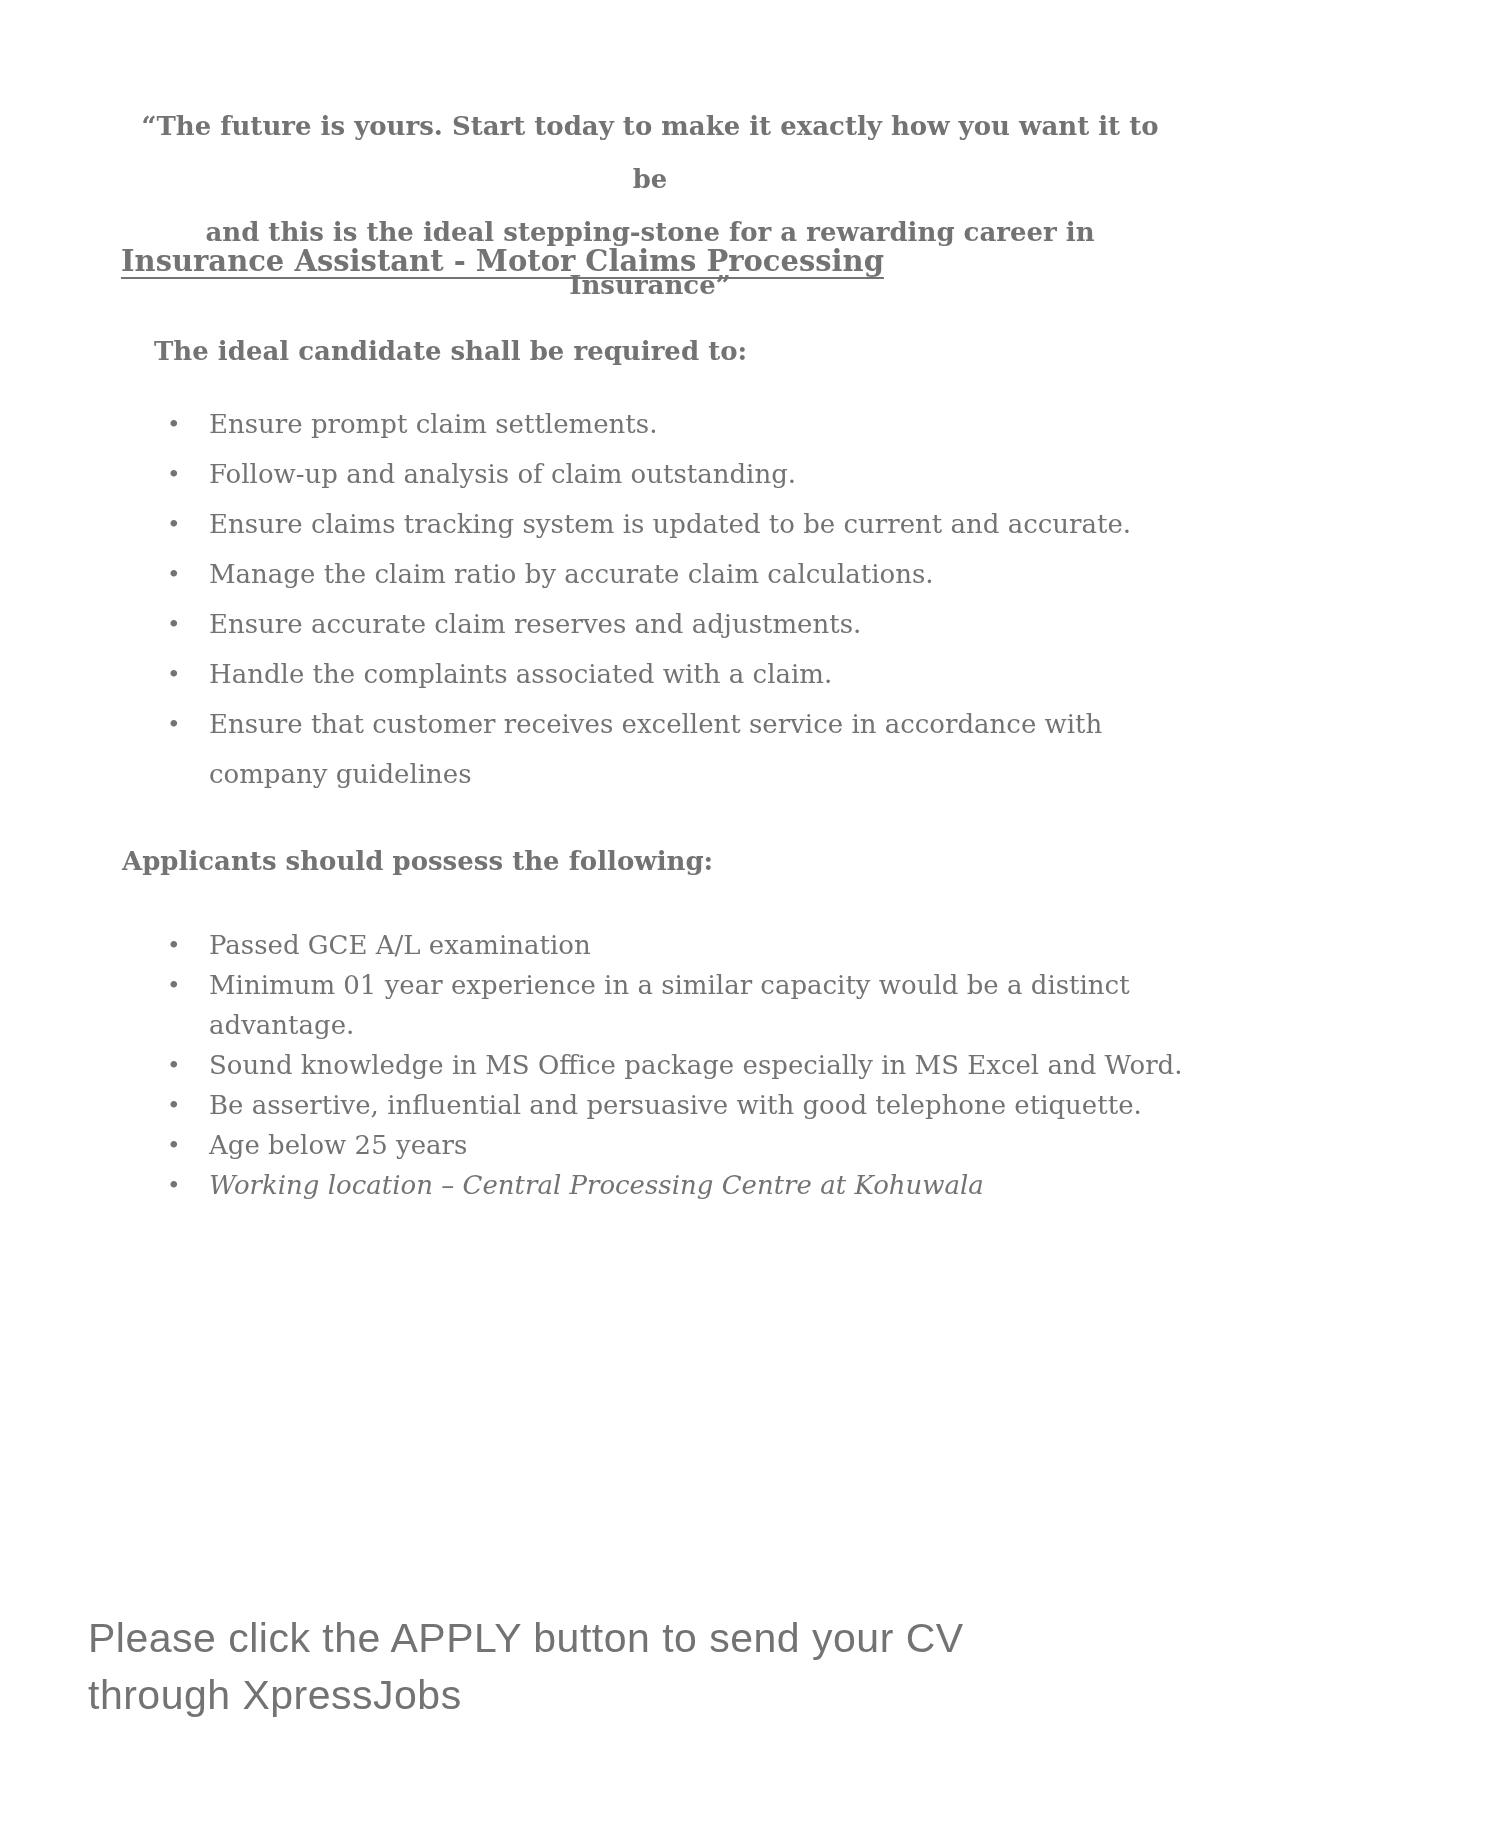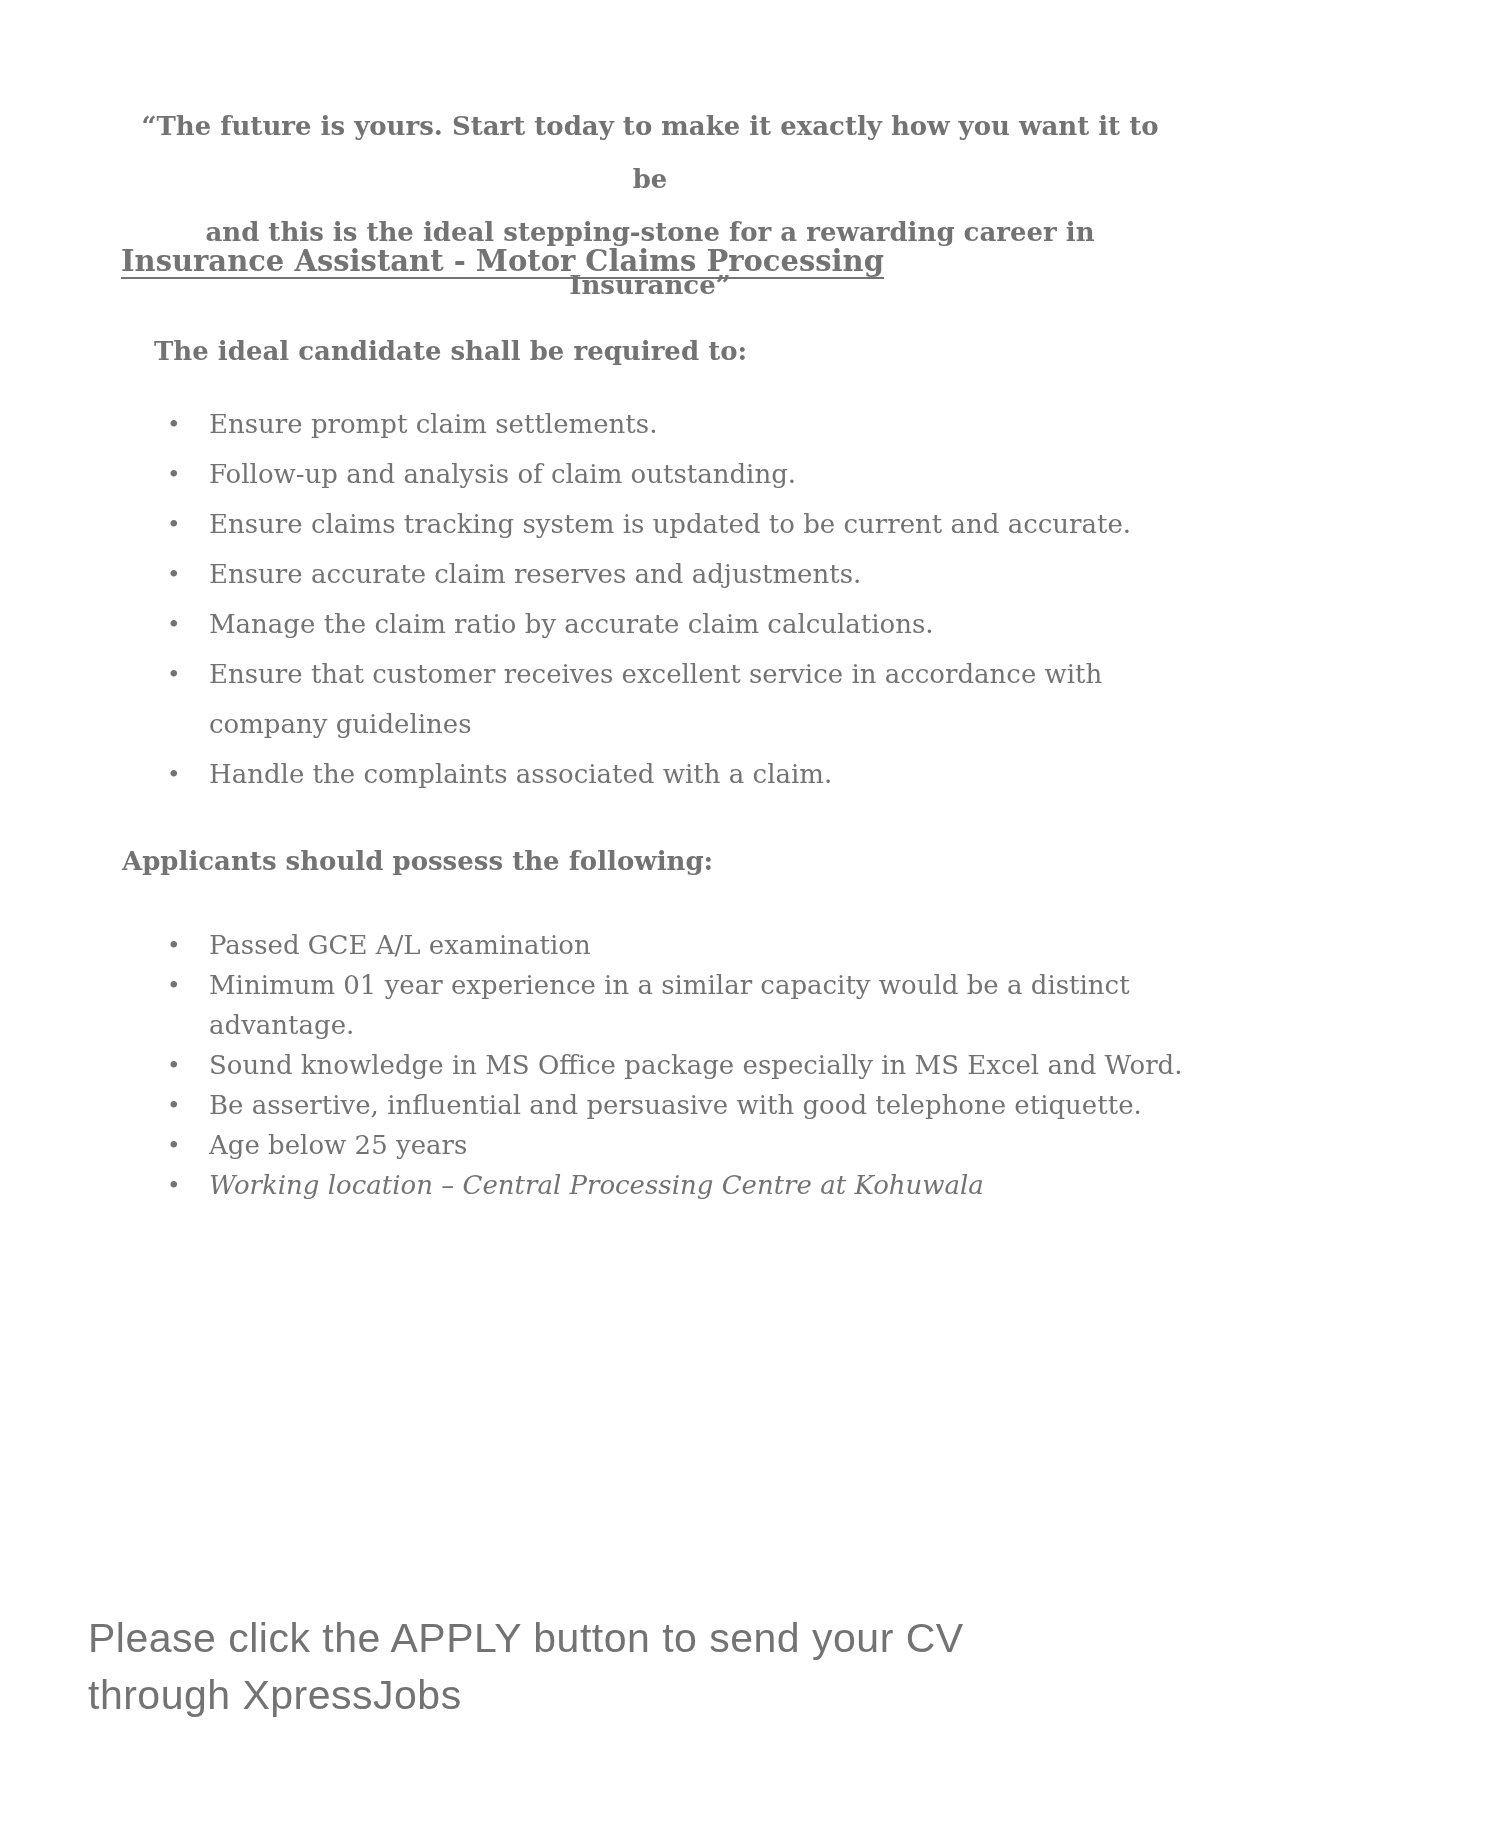--- a/index.html
+++ b/index.html
@@ -96,25 +96,25 @@
   <h1 class="job-title" style="margin:0;">
     <span class="underlined">Insurance Assistant - Motor Claims Processing</span>
   </h1>
 
   <div class="sec-heading" id="sec1-heading">The ideal candidate shall be required to:</div>
 
   <ul class="bullet-list" id="requirements-list">
     <li>Ensure prompt claim settlements.</li>
     <li>Follow-up and analysis of claim outstanding.</li>
     <li>Ensure claims tracking system is updated to be current and accurate.</li>
+    <li>Manage the claim ratio by accurate claim calculations.</li>
     <li>Ensure accurate claim reserves and adjustments.</li>
-    <li>Manage the claim ratio by accurate claim calculations.</li>
+    <li>Handle the complaints associated with a claim.</li>
     <li>Ensure that customer receives excellent service in accordance with
 company guidelines</li>
-    <li>Handle the complaints associated with a claim.</li>
   </ul>
 
   <div class="sec-heading" id="sec2-heading">Applicants should possess the following:</div>
 
   <ul class="bullet-list" id="qualifications-list">
     <li>Passed GCE A/L examination</li>
     <li>Minimum 01 year experience in a similar capacity would be a distinct
 advantage.</li>
     <li>Sound knowledge in MS Office package especially in MS Excel and Word.</li>
     <li>Be assertive, influential and persuasive with good telephone etiquette.</li>

